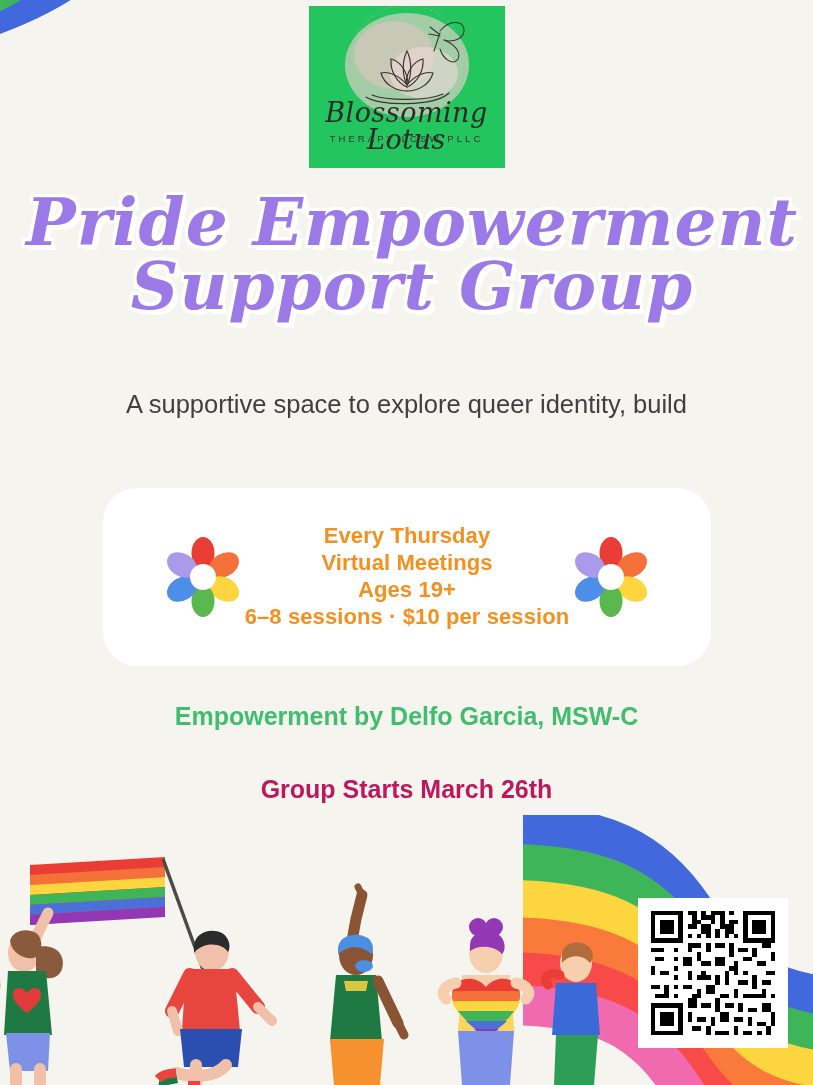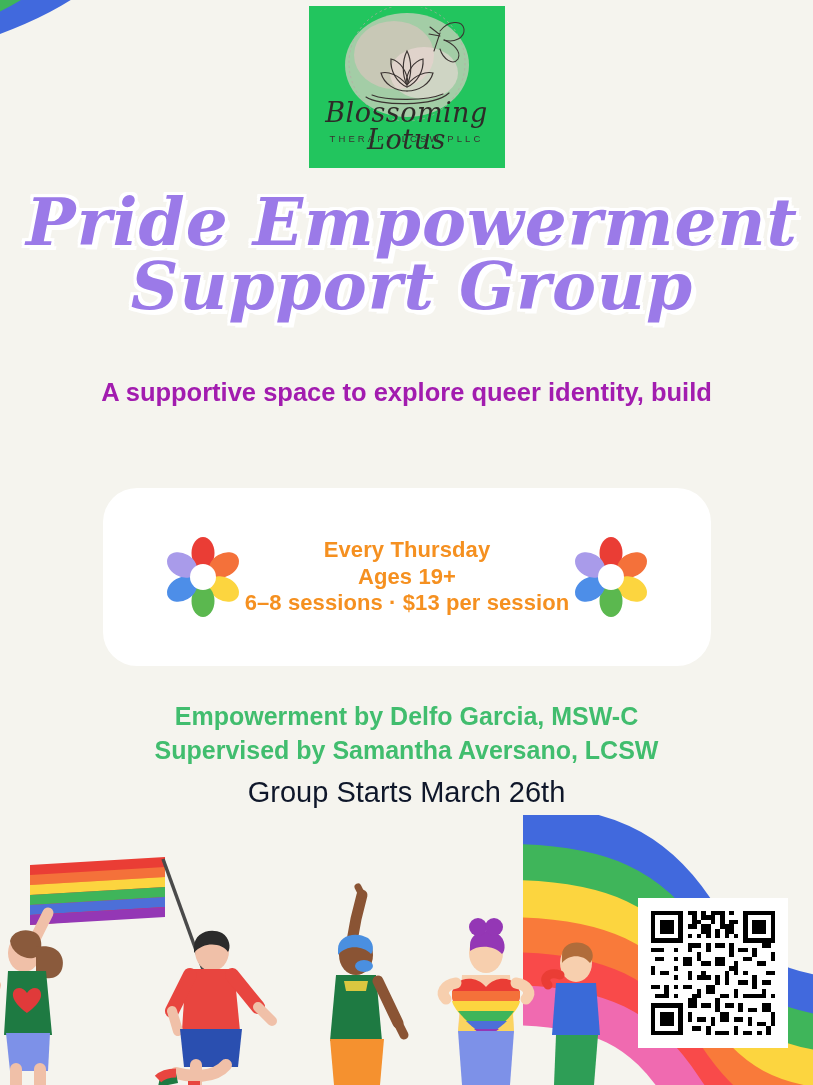--- a/index.html
+++ b/index.html
@@ -41,22 +41,22 @@
     text-shadow:
       0 0 2px #fff, 3px 0 0 #fff, -3px 0 0 #fff, 0 3px 0 #fff, 0 -3px 0 #fff,
       3px 3px 0 #fff, -3px 3px 0 #fff, 3px -3px 0 #fff, -3px -3px 0 #fff,
       5px 5px 0 rgba(255,255,255,.95);
     margin-left: 11px;
   }
   .headline .l2{display:block;}
 
   
   .subtitle{
-    position:absolute;left:78px;right:78px;top:376px;text-align:center;
-    color:#a21caf;font-size:25.5px;line-height:1.3;font-weight:700;
+    position:absolute;left:78px;right:78px;top:388px;text-align:center;
+    color:#404040;font-size:25.5px;line-height:1.3;font-weight:400;
   }
 
   
   .details-card{
     position:absolute;left:103px;top:488px;width:608px;height:178px;
     background:#ffffff;border-radius:34px;
     display:flex;align-items:center;justify-content:center;
   }
   .details-text{
     text-align:center;color:#f59020;font-weight:bold;
@@ -67,21 +67,21 @@
   .flower.left{left:58px;}
   .flower.right{right:58px;}
 
   
   .facilitator{
     position:absolute;left:60px;right:60px;top:700px;text-align:center;
     color:#41bd6e;font-weight:bold;font-size:25px;line-height:1.34;
   }
   .cta{
     position:absolute;left:60px;right:60px;top:773px;text-align:center;
-    color:#0f172a;font-weight:normal;font-size:29px;line-height:1.34;
+    color:#be185d;font-weight:bold;font-size:25px;line-height:1.34;
   }
 
   
   .people{position:absolute;left:0;bottom:0;width:600px;height:250px;}
 
   
   .qr-box{
     position:absolute;left:638px;top:898px;width:150px;height:150px;
     background:#ffffff;display:flex;align-items:center;justify-content:center;
   }
@@ -176,40 +176,40 @@
         <ellipse cx="63" cy="54" rx="11.5" ry="16" fill="#fcd53f" transform="rotate(120 63 54)"></ellipse>
         <ellipse cx="42" cy="66" rx="11.5" ry="16" fill="#5bb84f"></ellipse>
         <ellipse cx="21" cy="54" rx="11.5" ry="16" fill="#4d8ee8" transform="rotate(60 21 54)"></ellipse>
         <ellipse cx="21" cy="30" rx="11.5" ry="16" fill="#a99bea" transform="rotate(120 21 30)"></ellipse>
         <circle cx="42" cy="42" r="13" fill="#ffffff"></circle>
       </g>
     </svg>
 
     <div class="details-text">
       <span class="big">Every Thursday</span>
+      <span class="big">Virtual Meetings</span>
       <span class="big">Ages 19+</span>
-      <span class="big">6–8 sessions · $13 per session</span>
+      <span class="big">6–8 sessions · $10 per session</span>
     </div>
 
     <svg class="flower right" width="84" height="84" viewBox="0 0 84 84">
       <g>
         <ellipse cx="42" cy="18" rx="11.5" ry="16" fill="#ea3d35"></ellipse>
         <ellipse cx="63" cy="30" rx="11.5" ry="16" fill="#f4713a" transform="rotate(60 63 30)"></ellipse>
         <ellipse cx="63" cy="54" rx="11.5" ry="16" fill="#fcd53f" transform="rotate(120 63 54)"></ellipse>
         <ellipse cx="42" cy="66" rx="11.5" ry="16" fill="#5bb84f"></ellipse>
         <ellipse cx="21" cy="54" rx="11.5" ry="16" fill="#4d8ee8" transform="rotate(60 21 54)"></ellipse>
         <ellipse cx="21" cy="30" rx="11.5" ry="16" fill="#a99bea" transform="rotate(120 21 30)"></ellipse>
         <circle cx="42" cy="42" r="13" fill="#ffffff"></circle>
       </g>
     </svg>
   </div>
 
   <div class="facilitator">
     <span>Empowerment by Delfo Garcia, MSW-C</span>
-    <span style="display:block">Supervised by Samantha Aversano, LCSW</span>
   </div>
 
   <div class="cta">
     <span>Group Starts March 26th</span>
   </div>
 
   <svg class="people" viewBox="0 0 600 250">
 
     <g>
       <path d="M30 30 L165 22 L165 80 L30 90 Z" fill="#ea3d35"></path>

